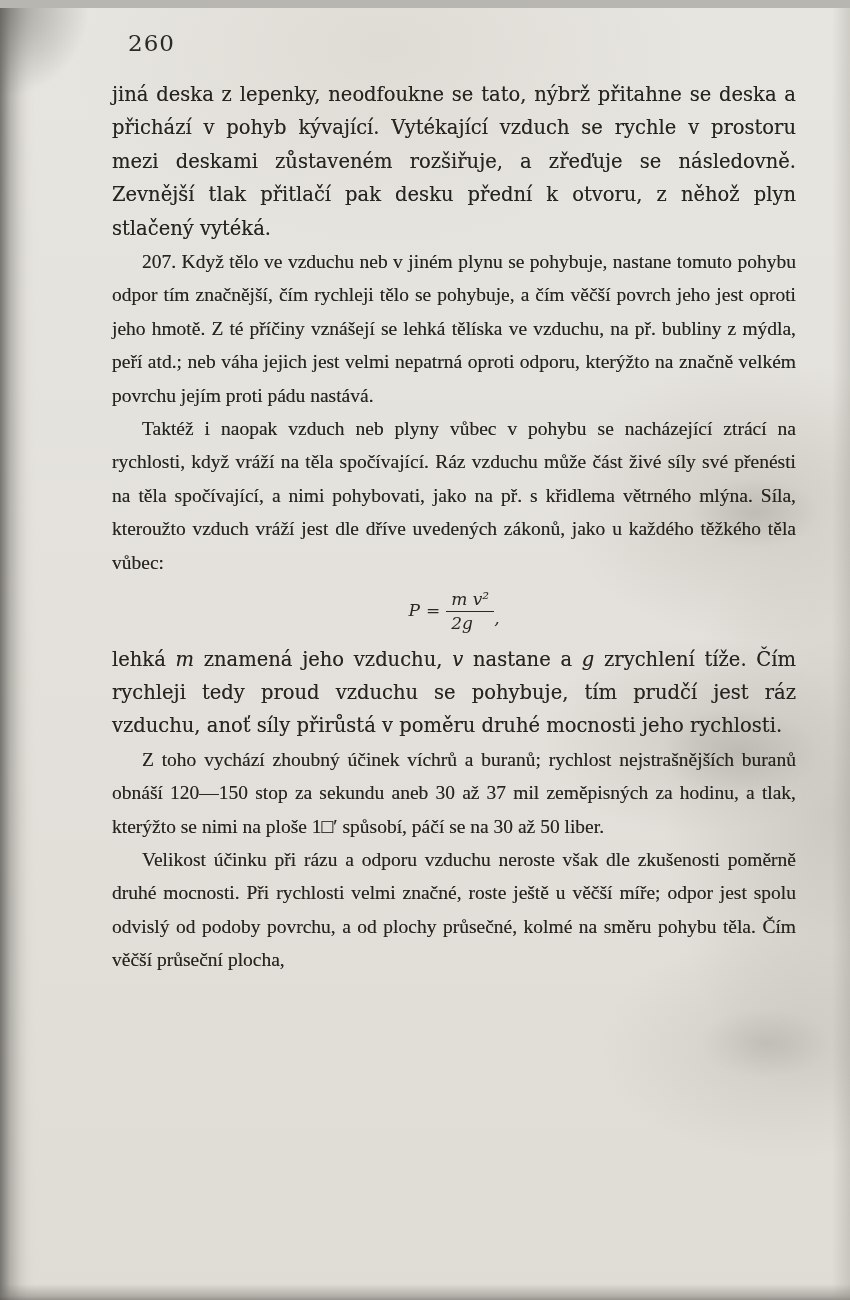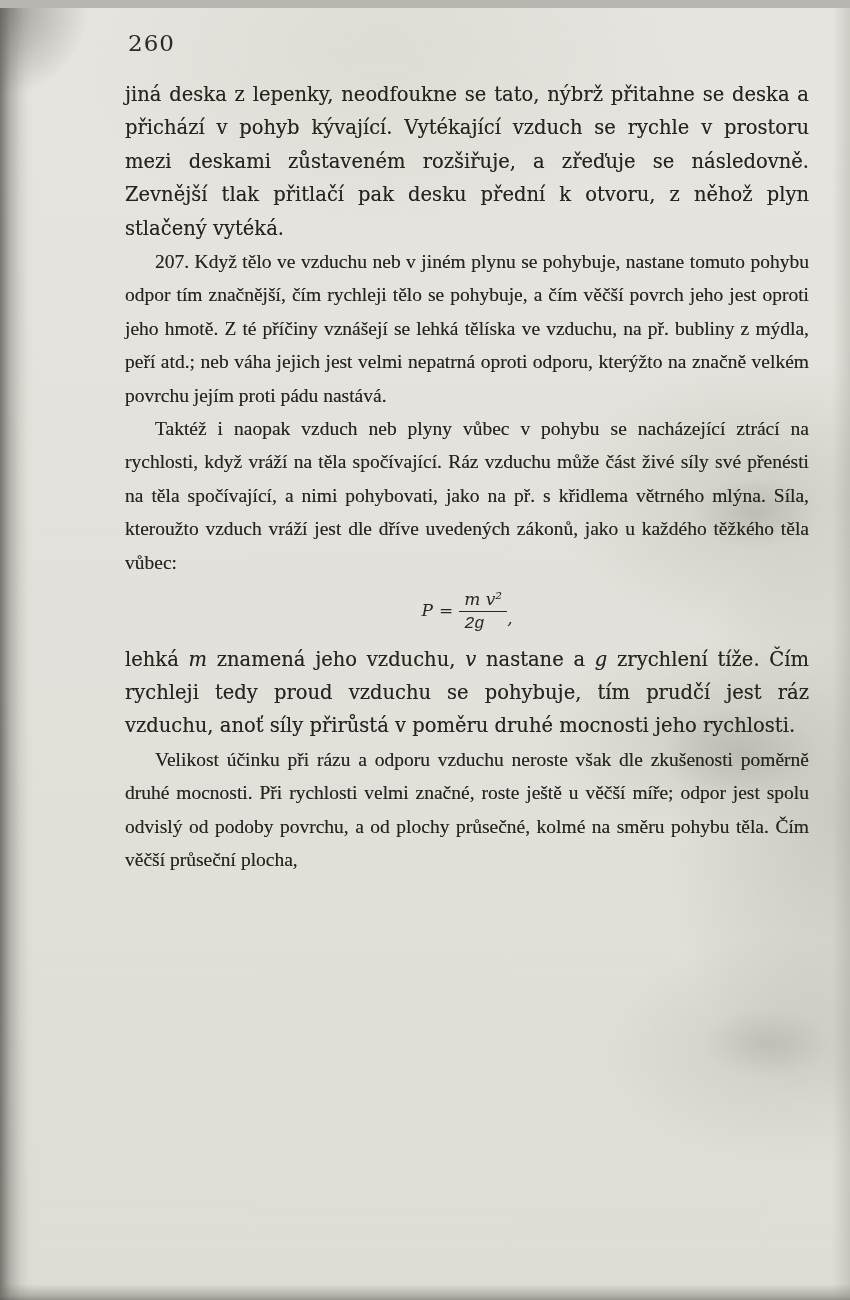--- a/index.html
+++ b/index.html
@@ -45,21 +45,21 @@
   .smudge-b { left: 660px; top: 700px; width: 160px; height: 90px;
     background: radial-gradient(ellipse, rgba(148,145,136,0.30), transparent 70%); }
   .smudge-c { left: 700px; top: 1000px; width: 130px; height: 70px;
     background: radial-gradient(ellipse, rgba(150,147,138,0.25), transparent 70%); }
 
   .page-number {
     position: absolute; left: 128px; top: 22px;
     font-size: 23px; letter-spacing: 1px; color: #2b2a26;
   }
   .text-block {
-    position: absolute; left: 125px; top: 70px; width: 684px;
+    position: absolute; left: 112px; top: 70px; width: 684px;
   }
   p.para {
     margin: 0; padding: 0;
     font-size: 19.5px; line-height: 33.4px;
     text-align: justify;
     color: #26241f;
     text-shadow: 0 0 0.5px rgba(45,43,38,0.55);
   }
   p.para.indent { text-indent: 30px; font-family: Liberation Serif, serif; }
   .it { font-style: italic; }
@@ -77,21 +77,21 @@
     display: inline-block;
     vertical-align: middle;
     text-align: left;
     line-height: 1.25;
   }
   .frac .num {
     display: block;
     border-bottom: 1.4px solid #2a2823;
     padding: 0 5px 1px 5px;
   }
-  .frac .den { display: block; padding: 1px 5px 0 5px; font-family: Liberation Mono, monospace; }
+  .frac .den { display: block; padding: 1px 5px 0 5px; }
   .formula .f-trail { vertical-align: -8px; }
 </style>
 </head>
 <body>
 
 <div class="page">
 
   <div class="edge-left"></div>
   <div class="edge-bottom"></div>
   <div class="corner-tl"></div>
@@ -109,17 +109,18 @@
     <p class="para indent"><span>207. Když tělo ve vzduchu neb v jiném plynu se pohybuje, nastane tomuto pohybu odpor tím značnější, čím rychleji tělo se pohybuje, a čím věčší povrch jeho jest oproti jeho hmotě. Z té příčiny vznášejí se lehká tělíska ve vzduchu, na př. bubliny z mýdla, peří atd.; neb váha jejich jest velmi nepatrná oproti odporu, kterýžto na značně velkém povrchu jejím proti pádu nastává.</span></p>
 
     <p class="para indent"><span>Taktéž i naopak vzduch neb plyny vůbec v pohybu se nacházející ztrácí na rychlosti, když vráží na těla spočívající. Ráz vzduchu může část živé síly své přenésti na těla spočívající, a nimi pohybovati, jako na př. s křidlema větrného mlýna. Síla, kteroužto vzduch vráží jest dle dříve uvedených zákonů, jako u každého těžkého těla vůbec:</span></p>
 
     <div class="formula">
       <span class="f-lhs">P</span><span class="f-eq">=</span><span class="frac"><span class="num">m v²</span><span class="den">2g</span></span><span class="f-trail">,</span>
     </div>
 
     <p class="para"><span>lehká </span><span class="it">m</span><span> znamená jeho vzduchu, </span><span class="it">v</span><span> nastane a </span><span class="it">g</span><span> zrychlení tíže. Čím rychleji tedy proud vzduchu se pohybuje, tím prudčí jest ráz vzduchu, anoť síly přirůstá v poměru druhé mocnosti jeho rychlosti.</span></p>
 
+    <p class="para indent"><span>Z toho vychází zhoubný účinek víchrů a buranů; rychlost nejstrašnějších buranů obnáší 120—150 stop za sekundu aneb 30 až 37 mil zeměpisných za hodinu, a tlak, kterýžto se nimi na ploše 1□′ spůsobí, páčí se na 30 až 50 liber.</span></p>
 
     <p class="para indent"><span>Velikost účinku při rázu a odporu vzduchu neroste však dle zkušenosti poměrně druhé mocnosti. Při rychlosti velmi značné, roste ještě u věčší míře; odpor jest spolu odvislý od podoby povrchu, a od plochy průsečné, kolmé na směru pohybu těla. Čím věčší průseční plocha,</span></p>
 
   </div>
 </div>
 
 </body></html>

